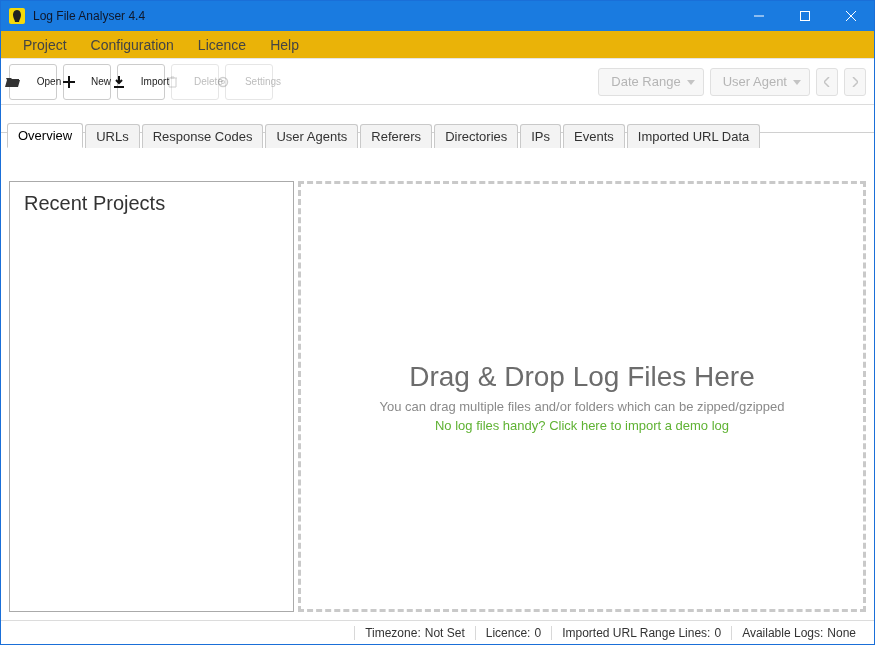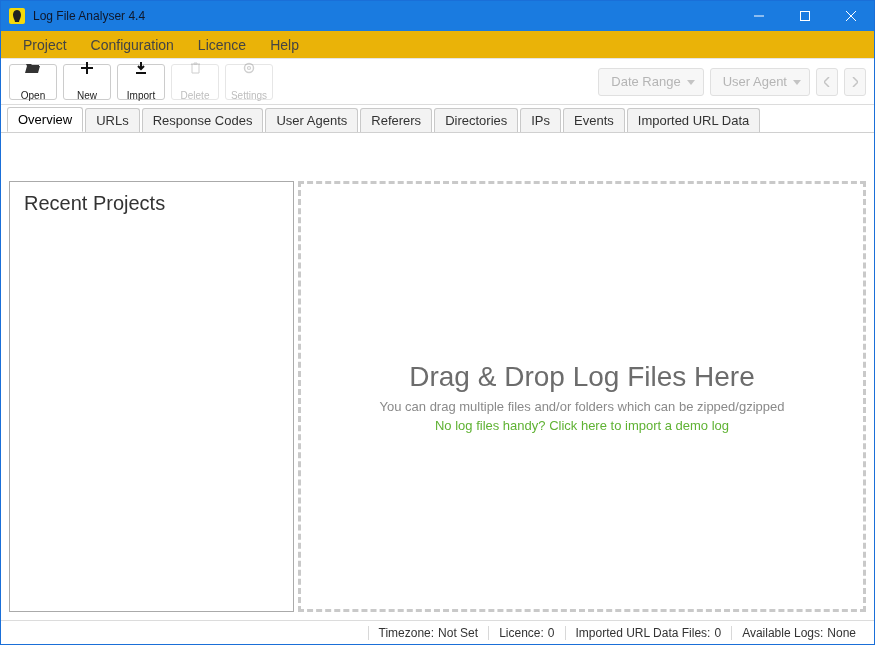--- a/index.html
+++ b/index.html
@@ -61,21 +61,20 @@
     border-bottom: 1px solid #dcdcdc;
     gap: 6px;
   }
   .tool-btn {
     border: 1px solid #ccc;
     border-radius: 3px;
     background: #fff;
     width: 48px;
     height: 36px;
     display: flex;
-    flex-direction: column;
     align-items: center;
     justify-content: center;
     cursor: pointer;
     gap: 16px;
   }
   .tool-btn .ico { height: 14px; display:flex; align-items:center; justify-content:center; }
   .tool-btn .lbl { font-size: 10px; color: #222; }
   .tool-btn.disabled { border-color: #e6e6e6; cursor: default; }
   .tool-btn.disabled .lbl { color: #bdbdbd; }
   .tool-btn.disabled svg { opacity: 0.35; }
@@ -116,21 +115,21 @@
   .tab {
     border: 1px solid #c9c9c9;
     border-bottom: none;
     border-radius: 3px 3px 0 0;
     background: #f3f3f3;
     padding: 4px 10px;
     font-size: 13px;
     color: #333;
     cursor: pointer;
     position: relative;
-    top: 0;
+    top: 16px;
   }
   .tab.active {
     background: #fff;
     color: #000;
     border-bottom: 1px solid #fff;
   }
 
   
   .content {
     display: flex;
@@ -337,20 +336,20 @@
 <div class="statusbar">
   <div class="status-item">
     <span class="label">Timezone:</span>
     <span class="value">Not Set</span>
   </div>
   <div class="status-item">
     <span class="label">Licence:</span>
     <span class="value">0</span>
   </div>
   <div class="status-item">
-    <span class="label">Imported URL Data Files:</span>
+    <span class="label">Imported URL Range Lines:</span>
     <span class="value">0</span>
   </div>
   <div class="status-item">
     <span class="label">Available Logs:</span>
     <span class="value">None</span>
   </div>
 </div>
 
 </body></html>

